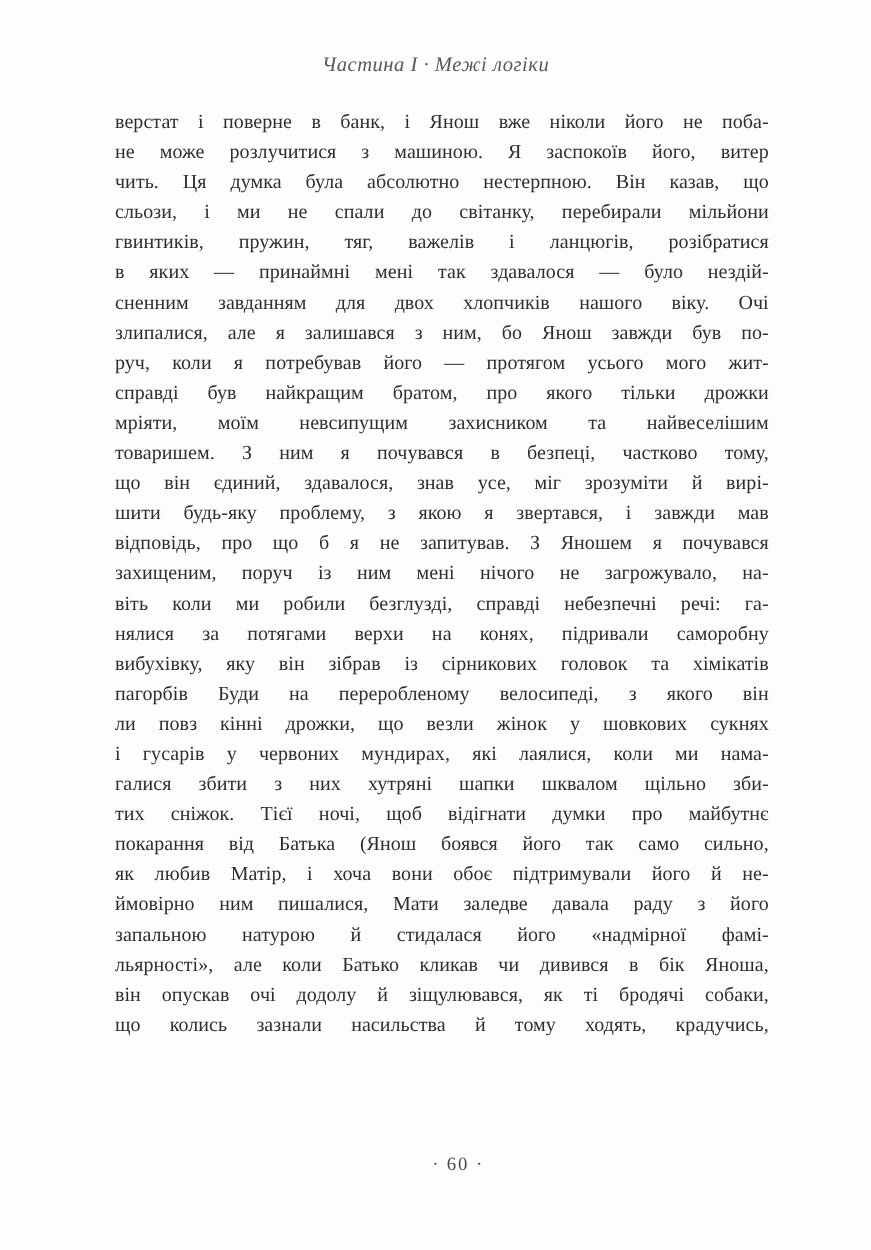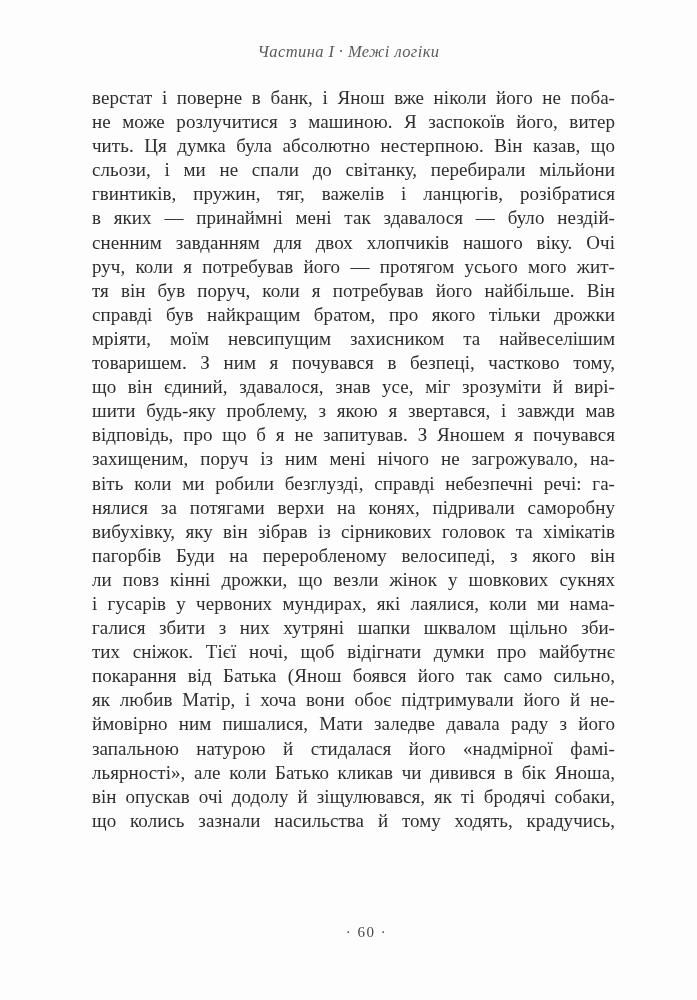--- a/index.html
+++ b/index.html
@@ -25,21 +25,21 @@
     font-style: italic;
     font-size: 16.5px;
     letter-spacing: 0.4px;
     color: #5a5a5a;
   }
   .body-text {
     position: absolute;
     top: 86px;
     left: 89px;
     width: 523px;
-    font-size: 19px;
+    font-size: 16px;
     color: #2e2e2e;
   }
   .body-text .line {
     display: block;
     height: 24.1px;
     line-height: 24.1px;
     text-align: justify;
     text-align-last: justify;
     -moz-text-align-last: justify;
     white-space: normal;
@@ -64,22 +64,22 @@
   <div class="running-header">Частина I · Межі логіки</div>
 
   <div class="body-text">
       <div class="line">верстат і поверне в банк, і Янош вже ніколи його не поба-</div>
       <div class="line">не може розлучитися з машиною. Я заспокоїв його, витер</div>
       <div class="line">чить. Ця думка була абсолютно нестерпною. Він казав, що</div>
       <div class="line">сльози, і ми не спали до світанку, перебирали мільйони</div>
       <div class="line">гвинтиків, пружин, тяг, важелів і ланцюгів, розібратися</div>
       <div class="line">в яких — принаймні мені так здавалося — було нездій-</div>
       <div class="line">сненним завданням для двох хлопчиків нашого віку. Очі</div>
+      <div class="line">злипалися, але я залишався з ним, бо Янош завжди був по-</div>
       <div class="line">руч, коли я потребував його — протягом усього мого жит-</div>
-      <div class="line">тя він був поруч, коли я потребував його найбільше. Він</div>
       <div class="line">справді був найкращим братом, про якого тільки дрожки</div>
       <div class="line">мріяти, моїм невсипущим захисником та найвеселішим</div>
       <div class="line">товаришем. З ним я почувався в безпеці, частково тому,</div>
       <div class="line">що він єдиний, здавалося, знав усе, міг зрозуміти й вирі-</div>
       <div class="line">шити будь-яку проблему, з якою я звертався, і завжди мав</div>
       <div class="line">відповідь, про що б я не запитував. З Яношем я почувався</div>
       <div class="line">захищеним, поруч із ним мені нічого не загрожувало, на-</div>
       <div class="line">віть коли ми робили безглузді, справді небезпечні речі: га-</div>
       <div class="line">нялися за потягами верхи на конях, підривали саморобну</div>
       <div class="line">вибухівку, яку він зібрав із сірникових головок та хімікатів</div>

